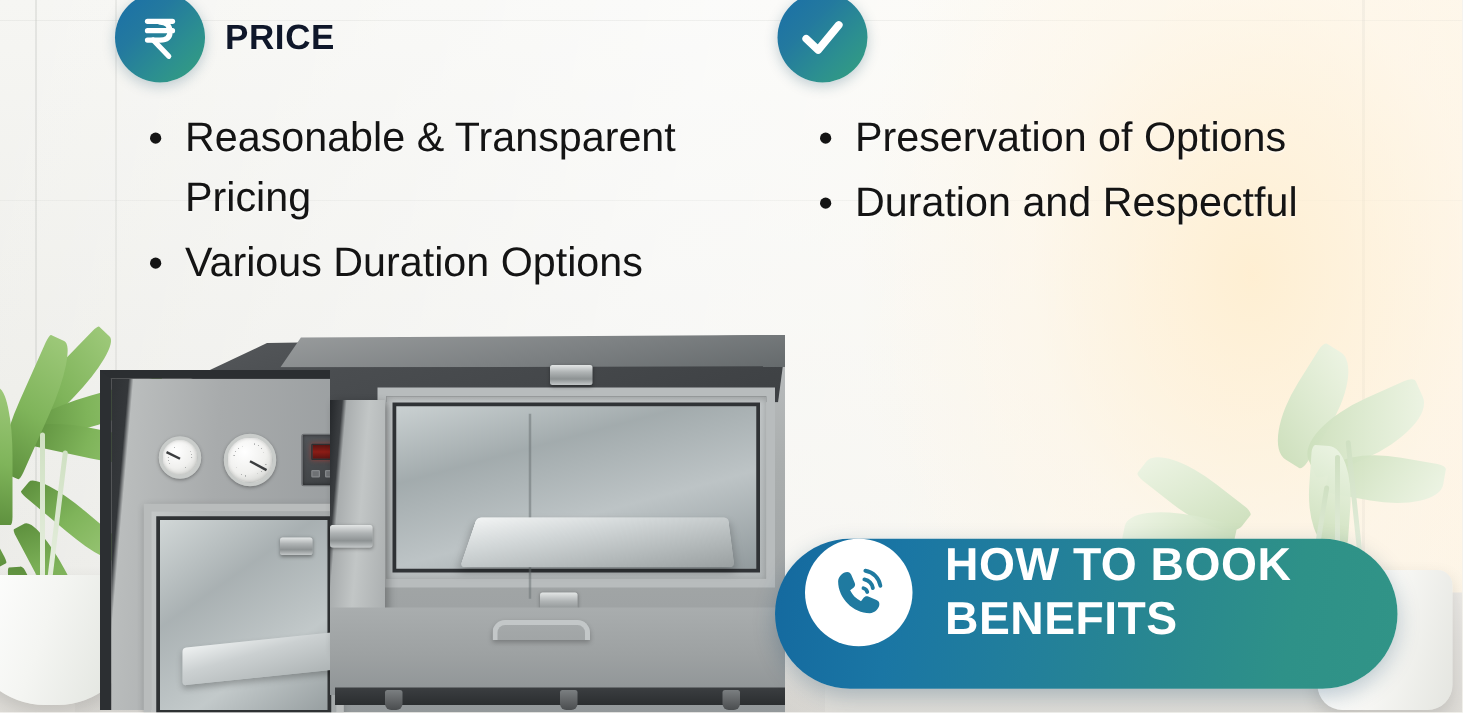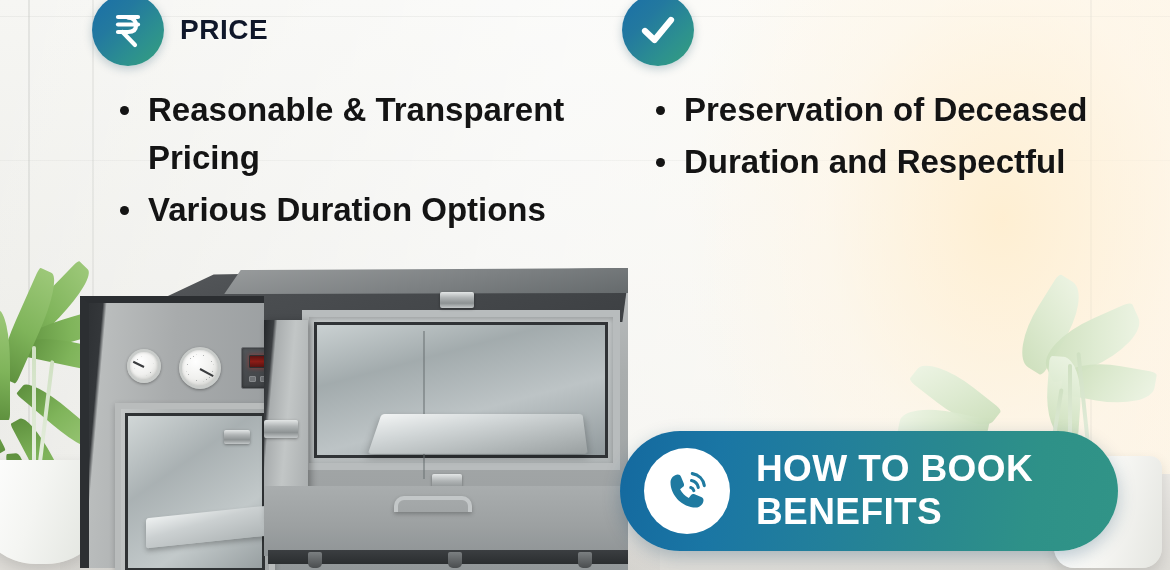--- a/index.html
+++ b/index.html
@@ -278,21 +278,21 @@
   .head-title {
     font-size: 28px;
     font-weight: 700;
     letter-spacing: 0.5px;
     color: #0f172a;
     white-space: nowrap;
     text-shadow: 0 1px 2px rgba(255,255,255,0.6);
   }
 
   
-  .bullets { position: absolute; list-style: none; font-weight: bold; }
+  .bullets { position: absolute; list-style: none; }
   .bullets.left { left: 112px; top: 86px; width: 500px; }
   .bullets.right { left: 648px; top: 86px; width: 470px; }
 
   .bullets li {
     position: relative;
     padding-left: 36px;
     font-size: 33px;
     line-height: 1.45;
     color: #141414;
     margin-bottom: 4px;
@@ -307,21 +307,21 @@
     background: #141414;
   }
 
   
   .cta {
     position: absolute;
     left: 620px; top: 431px;
     width: 498px; height: 120px;
     border-radius: 60px;
     background: linear-gradient(100deg, #14699f 0%, #1a76a4 20%, #227f9b 42%, #29888f 64%, #2e9188 82%, #319487 100%);
-    display: flex; align-items: center; gap: 26px;
+    display: flex; gap: 26px;
     padding-left: 24px;
     box-shadow: 0 6px 18px rgba(20,70,100,0.28);
   }
   .cta-icon {
     width: 86px; height: 86px; border-radius: 50%;
     background: #ffffff;
     display: flex; align-items: center; justify-content: center;
     flex: none;
   }
   .cta-text {
@@ -447,21 +447,21 @@
       </svg>
     </div>
   </div>
 
   <ul class="bullets left">
     <li>Reasonable &amp; Transparent Pricing</li>
     <li>Various Duration Options</li>
   </ul>
 
   <ul class="bullets right">
-    <li>Preservation of Deceased</li>
+    <li>Preservation of Options</li>
     <li>Duration and Respectful</li>
   </ul>
 
   <div class="cta">
     <div class="cta-icon">
       <svg width="58" height="58" viewBox="0 0 58 58" aria-hidden="true">
         <path d="M19.8 12.5 C16.2 12.5 12.5 16.2 12.5 20.2 C12.5 33.5 24.5 45.5 37.8 45.5
                  C41.8 45.5 45.5 41.8 45.5 38.2 C45.5 36.6 44.6 35.6 43.2 35.0
                  L36.6 32.2 C35.2 31.6 33.8 32.0 32.9 33.2 L30.8 35.9
                  C26.6 33.7 24.3 31.4 22.1 27.2 L24.8 25.1 C26.0 24.2 26.4 22.8 25.8 21.4

